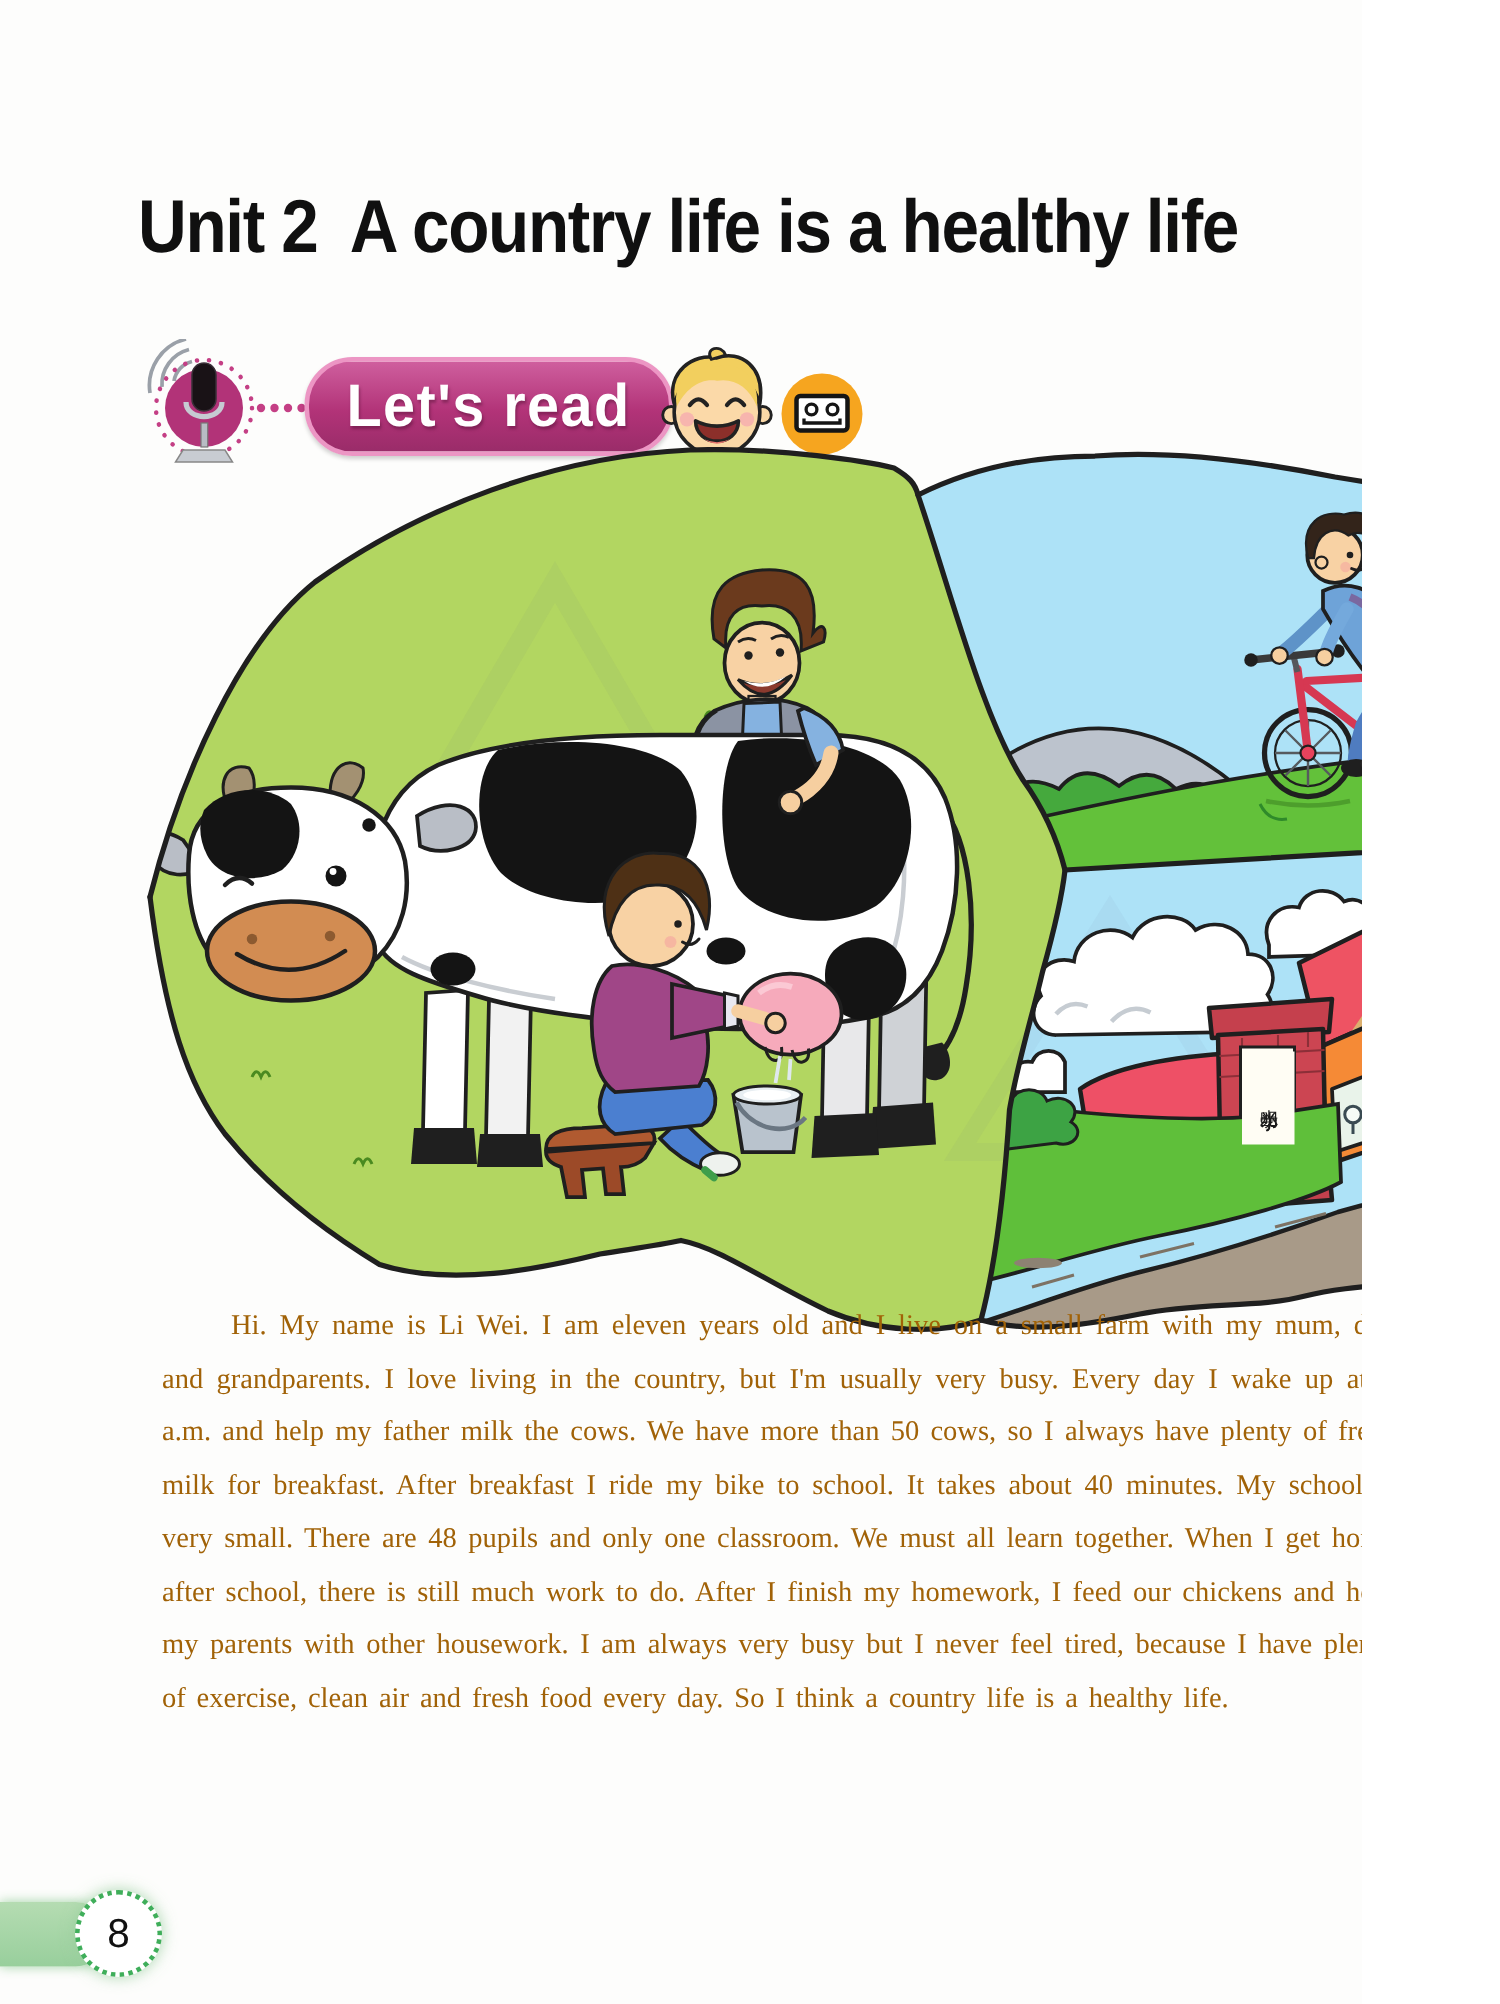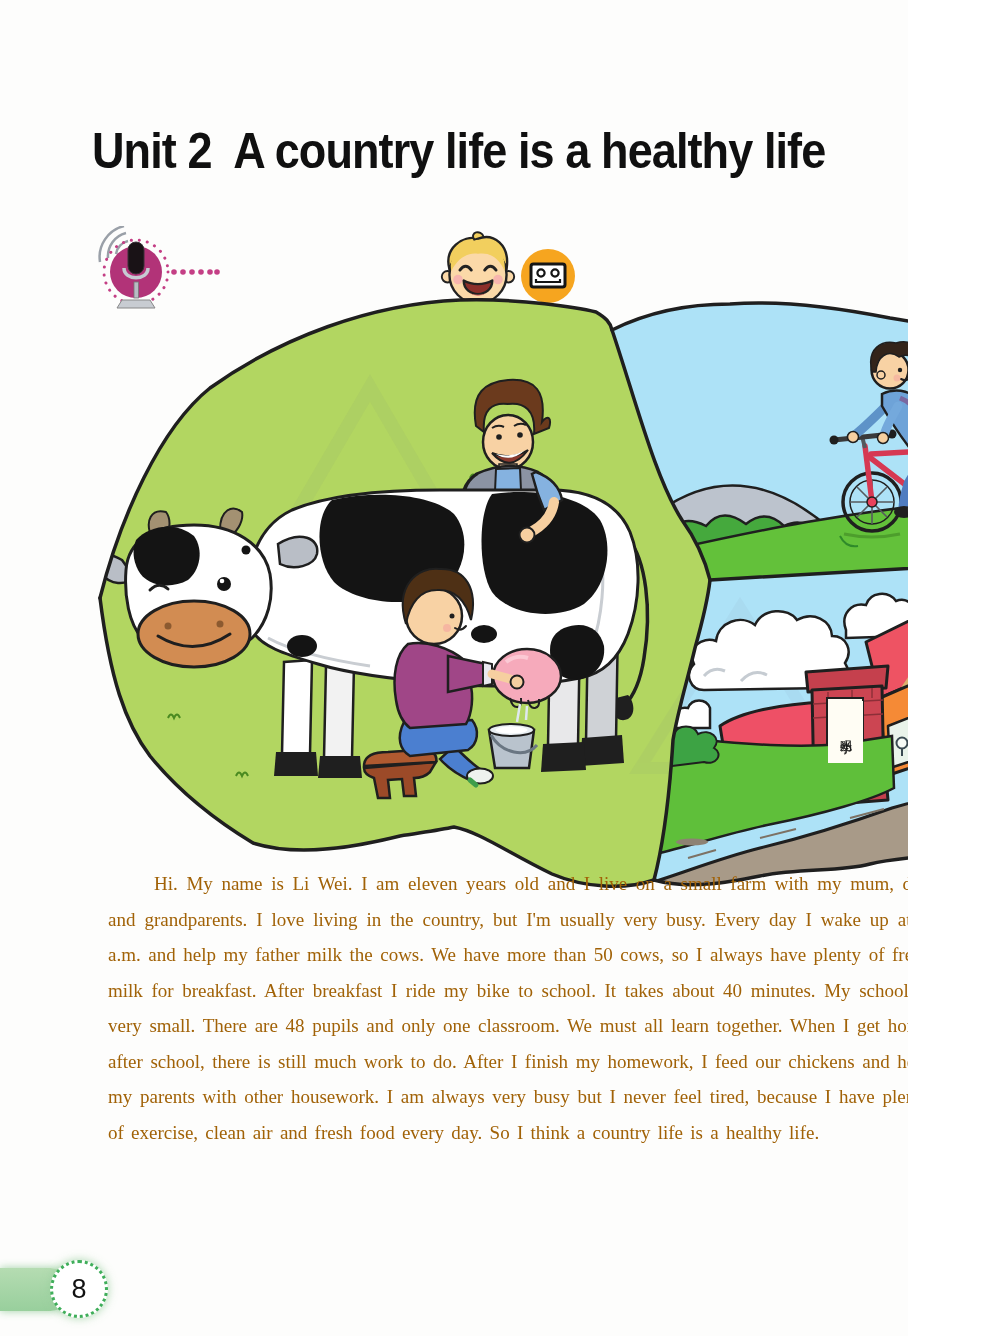--- a/index.html
+++ b/index.html
@@ -55,20 +55,23 @@
     <g fill="#c43f85">
       <circle cx="90" cy="46" r="2.8"></circle>
         <circle cx="99" cy="46" r="2.8"></circle>
         <circle cx="108" cy="46" r="2.8"></circle>
       <circle cx="117" cy="46" r="2.8"></circle>
         <circle cx="126" cy="46" r="2.8"></circle>
         <circle cx="133" cy="46" r="2.8"></circle>
     </g>
   </svg>
 
+  <div class="pill">
+    <span>Let's read</span>
+  </div>
 
   <svg class="face-svg" width="80" height="80" viewBox="0 0 84 84">
     <path d="M 12 40 C 6 18 26 4 42 8 C 58 2 76 14 72 40 C 66 24 54 17 42 19 C 30 17 18 26 12 40 Z" fill="#f2cf5e" stroke="#222" stroke-width="2.5" stroke-linejoin="round"></path>
     <path d="M 38 9 C 33 1 45 -2 48 6 Z" fill="#f2cf5e" stroke="#222" stroke-width="2"></path>
     <circle cx="10" cy="48" r="6" fill="#fbd9a8" stroke="#222" stroke-width="2"></circle>
     <circle cx="74" cy="48" r="6" fill="#fbd9a8" stroke="#222" stroke-width="2"></circle>
     <circle cx="42" cy="46" r="30" fill="#fbd9a8" stroke="#222" stroke-width="2.5"></circle>
     <path d="M 14 42 C 10 24 26 12 42 14 C 58 10 72 22 70 42 C 64 28 54 22 42 24 C 30 22 20 30 14 42 Z" fill="#f2cf5e"></path>
     <path d="M 23 41 Q 29 33 35 41" stroke="#222" stroke-width="3" fill="none" stroke-linecap="round"></path>
     <path d="M 49 41 Q 55 33 61 41" stroke="#222" stroke-width="3" fill="none" stroke-linecap="round"></path>

